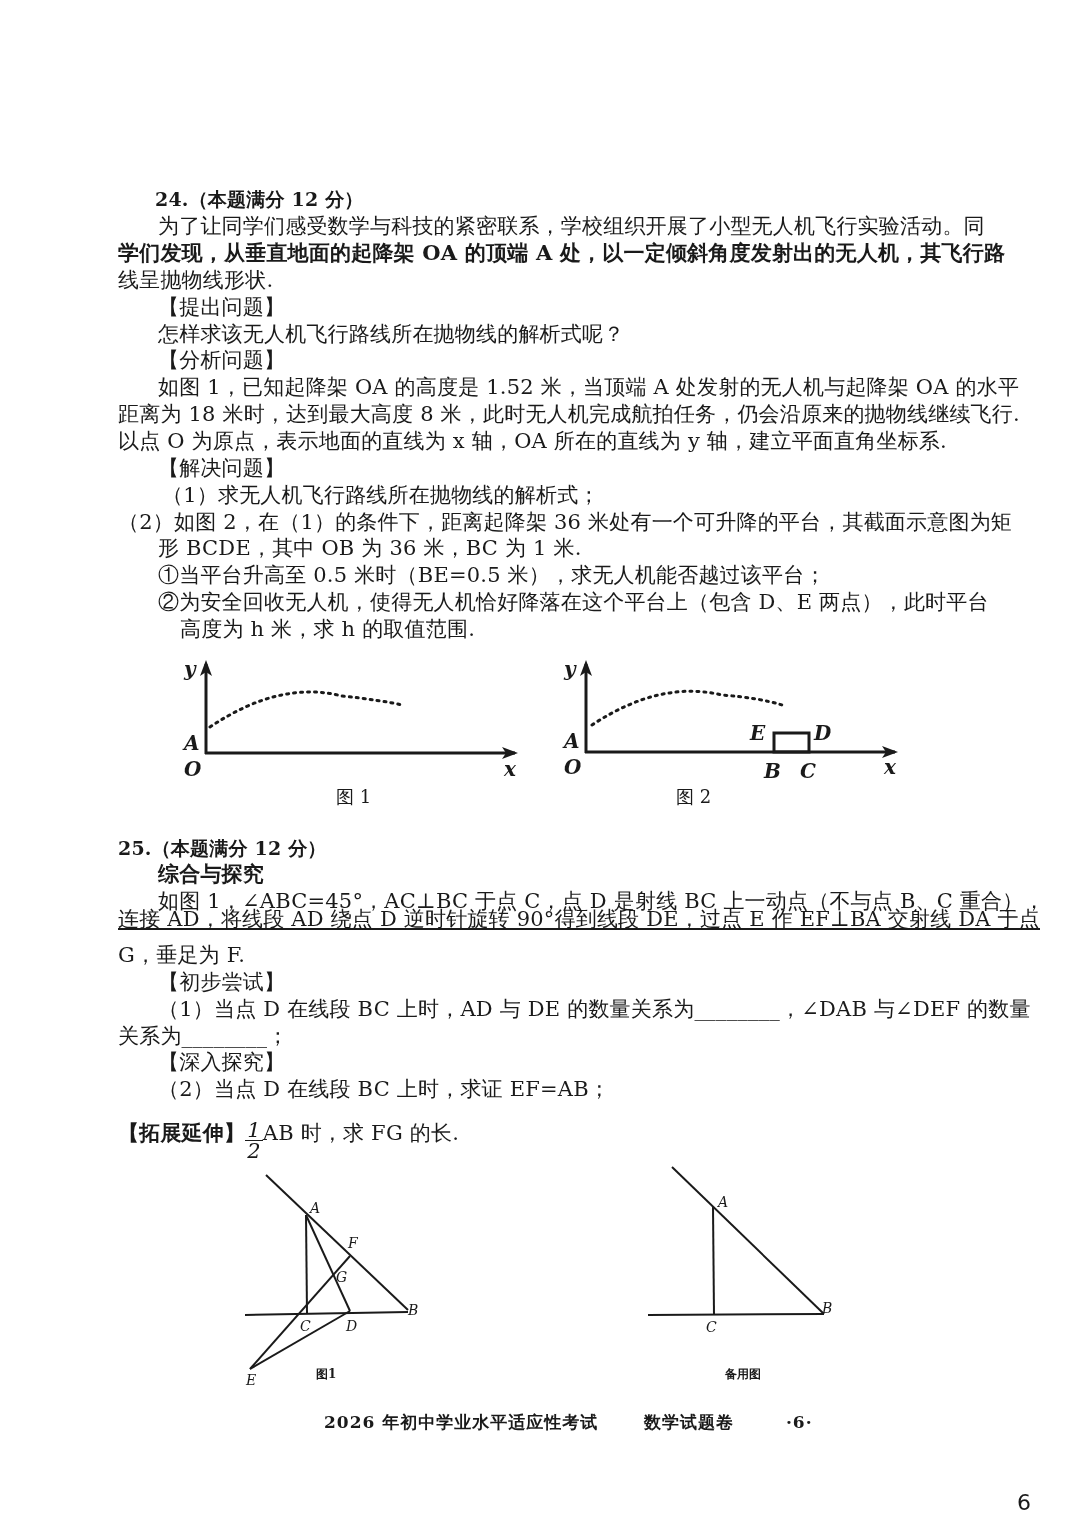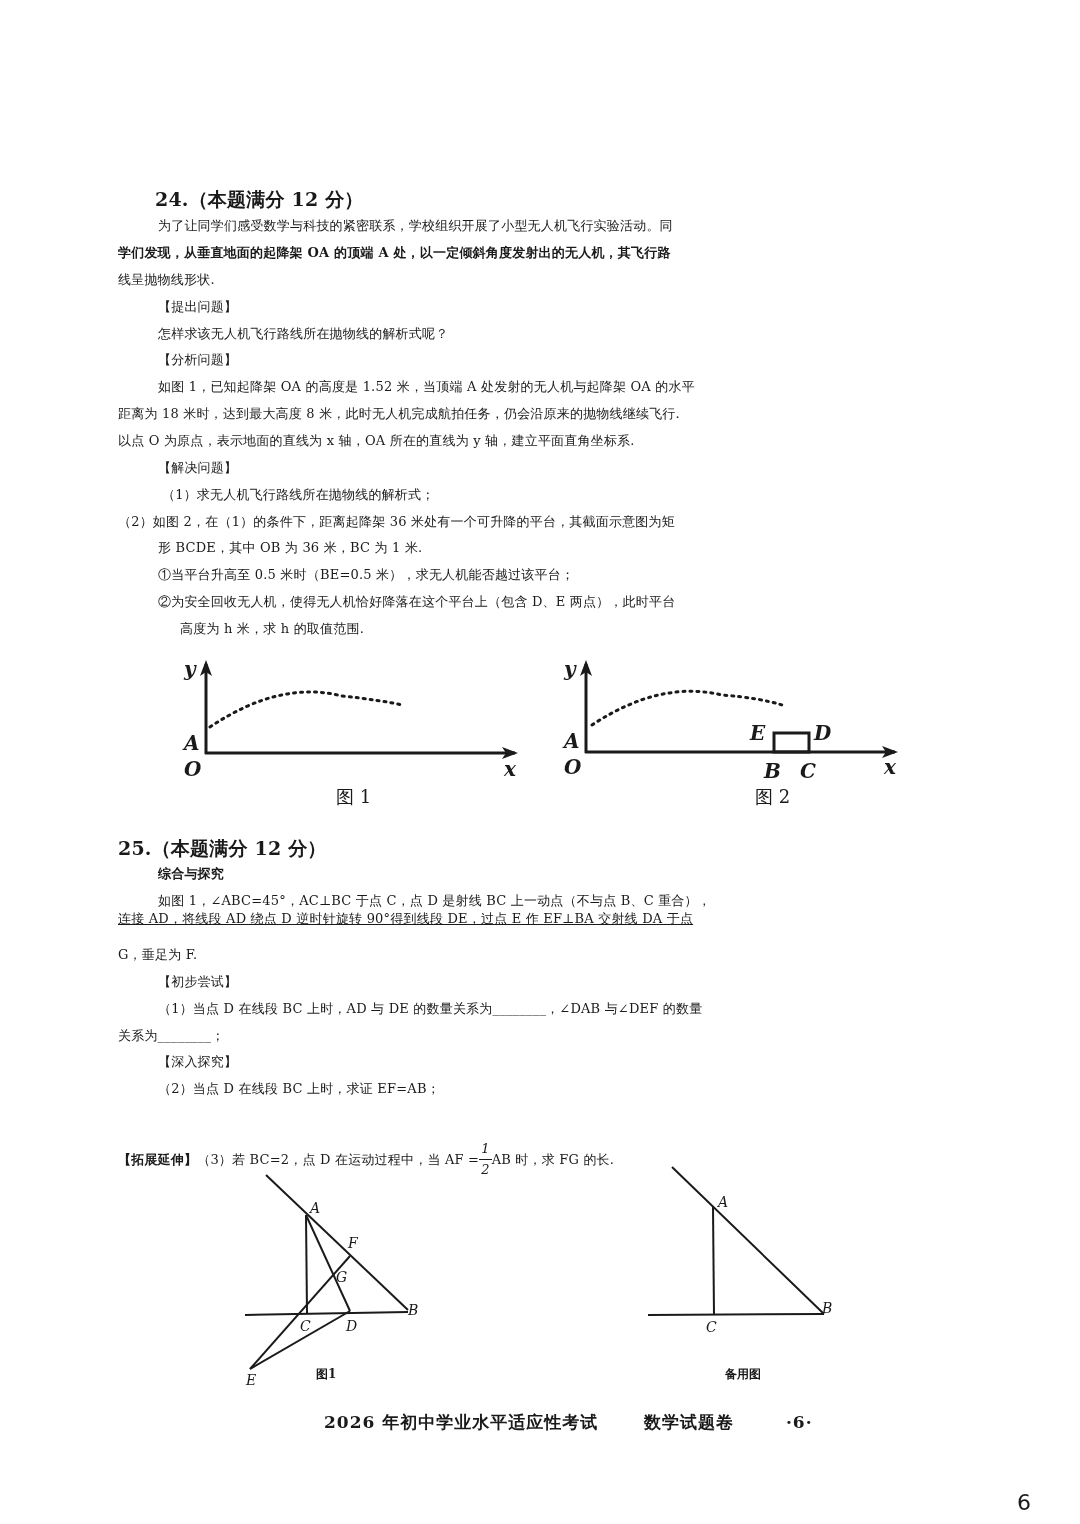--- a/index.html
+++ b/index.html
@@ -1,18 +1,18 @@
 <!DOCTYPE html>
 <html><head>
 <meta charset="utf-8">
 <style>
   html, body { margin: 0; padding: 0; background: #ffffff; }
   body { width: 1080px; height: 1524px; position: relative; overflow: hidden;
          font-family: "DejaVu Serif", "Liberation Serif", serif; color: #1a1a1a; }
-  .line { position: absolute; left: 118px; font-size: 13px; line-height: 26px; white-space: nowrap; letter-spacing: 0.2px; }
+  .line { position: absolute; left: 118px; font-size: 21px; line-height: 26px; white-space: nowrap; letter-spacing: 0.2px; }
   .ind { left: 158px; }
   .ind2 { left: 180px; }
   .qhead { font-weight: bold; font-size: 19px; }
   .bold { font-weight: bold; }
   .footer { position: absolute; left: 324px; top: 1411px; font-size: 17px; font-weight: bold; white-space: nowrap; letter-spacing: 1px; }
   .footer span { display: inline-block; }
   .pageno { position: absolute; left: 1017px; top: 1490px; font-family: "DejaVu Sans", sans-serif; font-size: 22px; }
   .caption { position: absolute; font-size: 18px; }
   .frac { display: inline-block; vertical-align: middle; text-align: center; line-height: 20px; font-style: italic; }
   .frac .num { display: block; border-bottom: 1.5px solid #1a1a1a; padding: 0 2px; }
@@ -64,36 +64,35 @@
   <rect x="224" y="83" width="35" height="19" fill="none" stroke="#1a1a1a" stroke-width="3"></rect>
   <text x="14" y="26" font-size="20">y</text>
   <text x="14" y="98" font-size="20">A</text>
   <text x="14" y="124" font-size="20">O</text>
   <text x="334" y="124" font-size="20">x</text>
   <text x="200" y="90" font-size="20">E</text>
   <text x="264" y="90" font-size="20">D</text>
   <text x="214" y="128" font-size="20">B</text>
   <text x="250" y="128" font-size="20">C</text>
 </svg>
-<div class="caption" style="left:755px; top:785px;text-align:center;">图 2</div>
+<div class="caption" style="left:676px; top:785px;text-align:center;">图 2</div>
 
 <div class="line qhead" style="top:835px;">25.（本题满分 12 分）</div>
 <div class="line ind bold" style="top:861px;">综合与探究</div>
 <div class="line ind" style="top:888px;">如图 1，∠ABC=45°，AC⊥BC 于点 C，点 D 是射线 BC 上一动点（不与点 B、C 重合），</div>
 <div class="line" style="top:906px;text-decoration:underline;">连接 AD，将线段 AD 绕点 D 逆时针旋转 90°得到线段 DE，过点 E 作 EF⊥BA 交射线 DA 于点</div>
 <div class="line" style="top:942px;">G，垂足为 F.</div>
 <div class="line ind" style="top:969px;">【初步尝试】</div>
 <div class="line ind" style="top:996px;">（1）当点 D 在线段 BC 上时，AD 与 DE 的数量关系为________，∠DAB 与∠DEF 的数量</div>
 <div class="line" style="top:1023px;">关系为________；</div>
 <div class="line ind" style="top:1049px;">【深入探究】</div>
 <div class="line ind" style="top:1076px;">（2）当点 D 在线段 BC 上时，求证 EF=AB；</div>
 
-<div class="line" style="left:118px; top:1120px; display:flex; align-items:center;margin-top:19px;">
+<div class="line" style="left:118px; top:1120px; display:flex; ">
   <span class="bold">【拓展延伸】</span>
-  <span>（3）若 BC=2，点 D 在运动过程中，当 AF =</span>
   <span class="frac">
     <span class="num">1</span>
     <span class="den">2</span>
   </span>
   <span>AB 时，求 FG 的长.</span>
 </div>
 
 <svg class="thin" style="left:230px; top:1165px;" width="210" height="220" viewBox="0 0 210 220">
   <line x1="36" y1="10" x2="178" y2="145" stroke="#1a1a1a" stroke-width="2"></line>
   <line x1="15" y1="150" x2="178" y2="147" stroke="#1a1a1a" stroke-width="2"></line>

